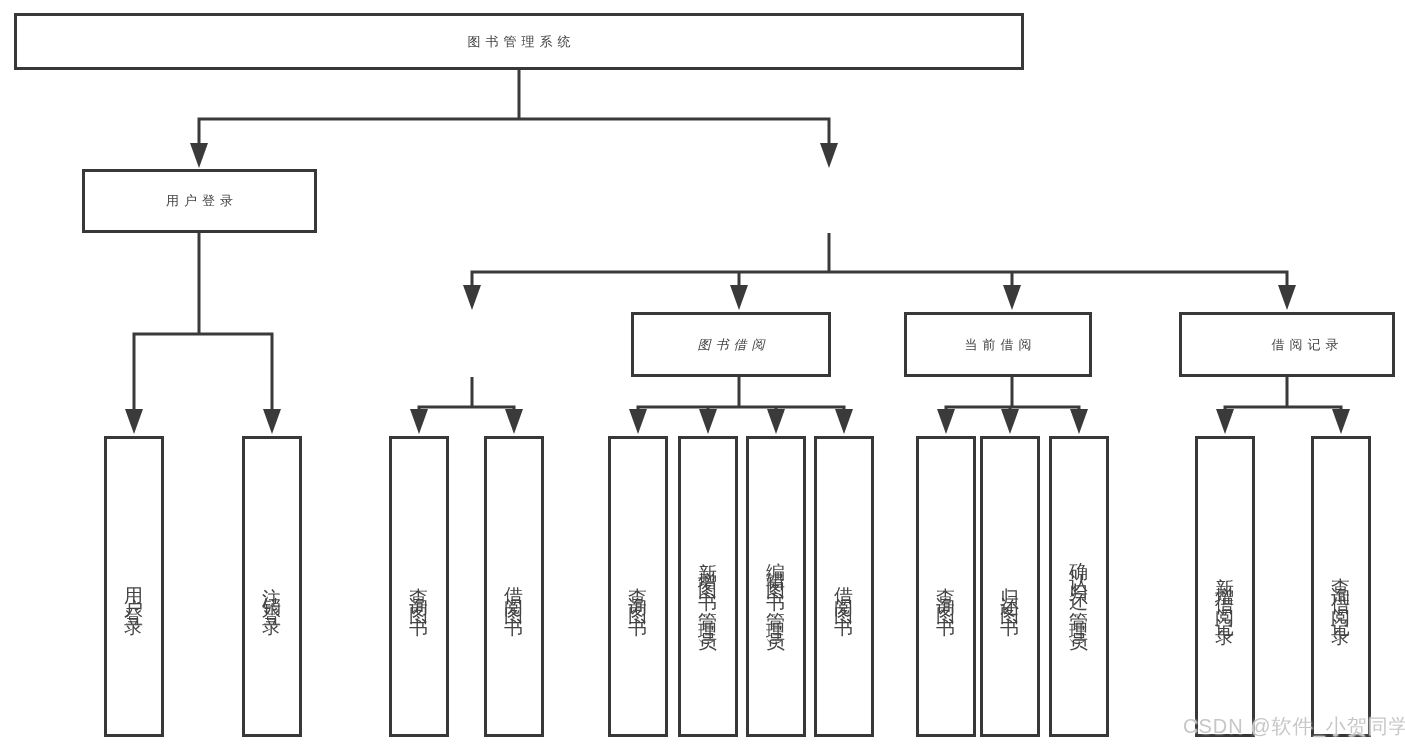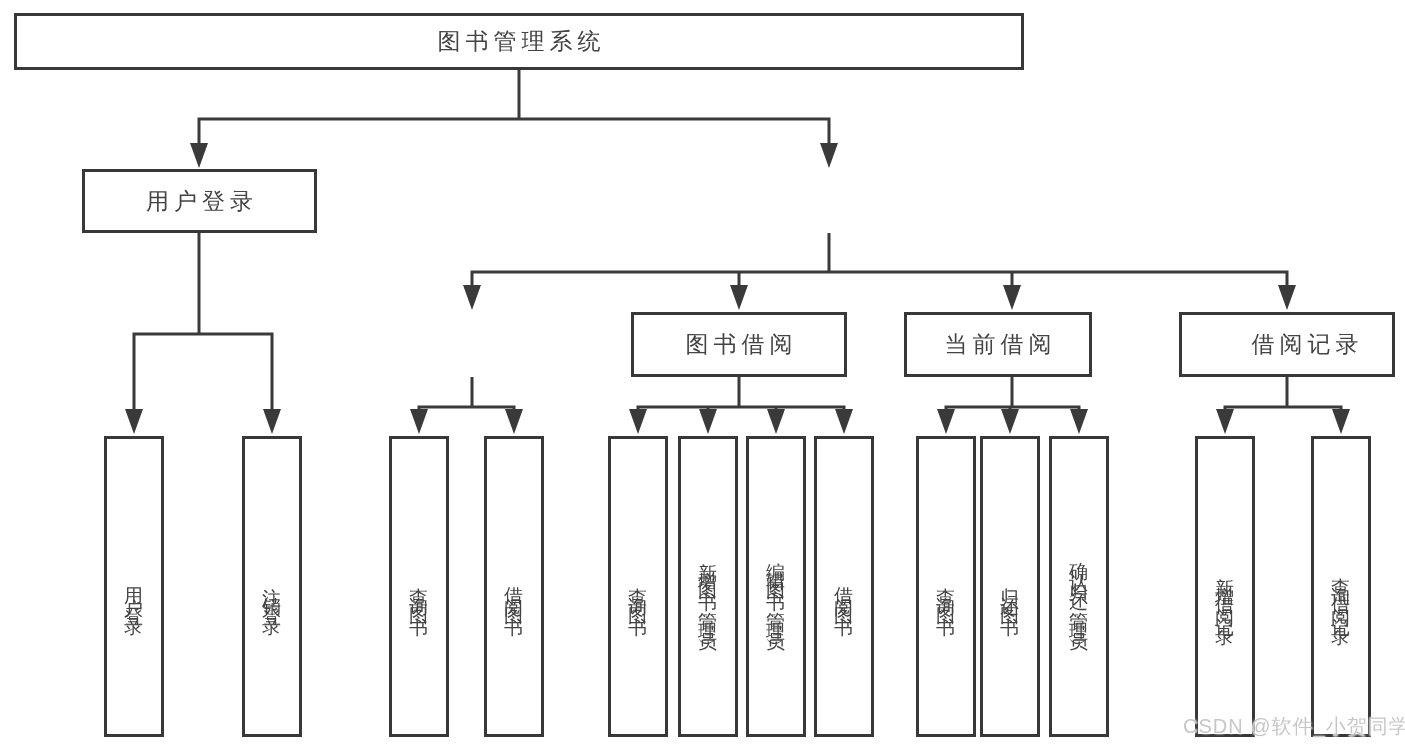--- a/index.html
+++ b/index.html
@@ -22,21 +22,21 @@
     position: absolute;
     box-sizing: border-box;
     border: 3px solid #383838;
     background: #ffffff;
     display: flex;
     align-items: center;
     justify-content: center;
     color: #434343;
   }
   .h-label {
-    font-size: 23px;
+    font-size: 13px;
     letter-spacing: 5px;
     padding-left: 5px; 
     white-space: nowrap;
   }
   .leaf {
     writing-mode: vertical-rl;
     text-orientation: mixed;
   }
   .v-label {
     font-size: 19px;
@@ -103,21 +103,21 @@
   </svg>
 
   <div class="box" style="left:14px; top:13px; width:1010px; height:57px;">
     <span class="h-label">图书管理系统</span>
   </div>
 
   <div class="box" style="left:82px; top:169px; width:235px; height:64px;">
     <span class="h-label">用户登录</span>
   </div>
 
-  <div class="box" style="left:631px; top:312px; width:216px; height:65px;">
+  <div class="box" style="left:631px; top:312px; width:200px; height:65px;font-style:italic;">
     <span class="h-label">图书借阅</span>
   </div>
   <div class="box" style="left:904px; top:312px; width:188px; height:65px;">
     <span class="h-label">当前借阅</span>
   </div>
   <div class="box" style="left:1179px; top:312px; width:216px; height:65px;padding-left:36px;">
     <span class="h-label">借阅记录</span>
   </div>
 
   <div class="box leaf" style="left:104px; top:436px; width:60px; height:301px;">

